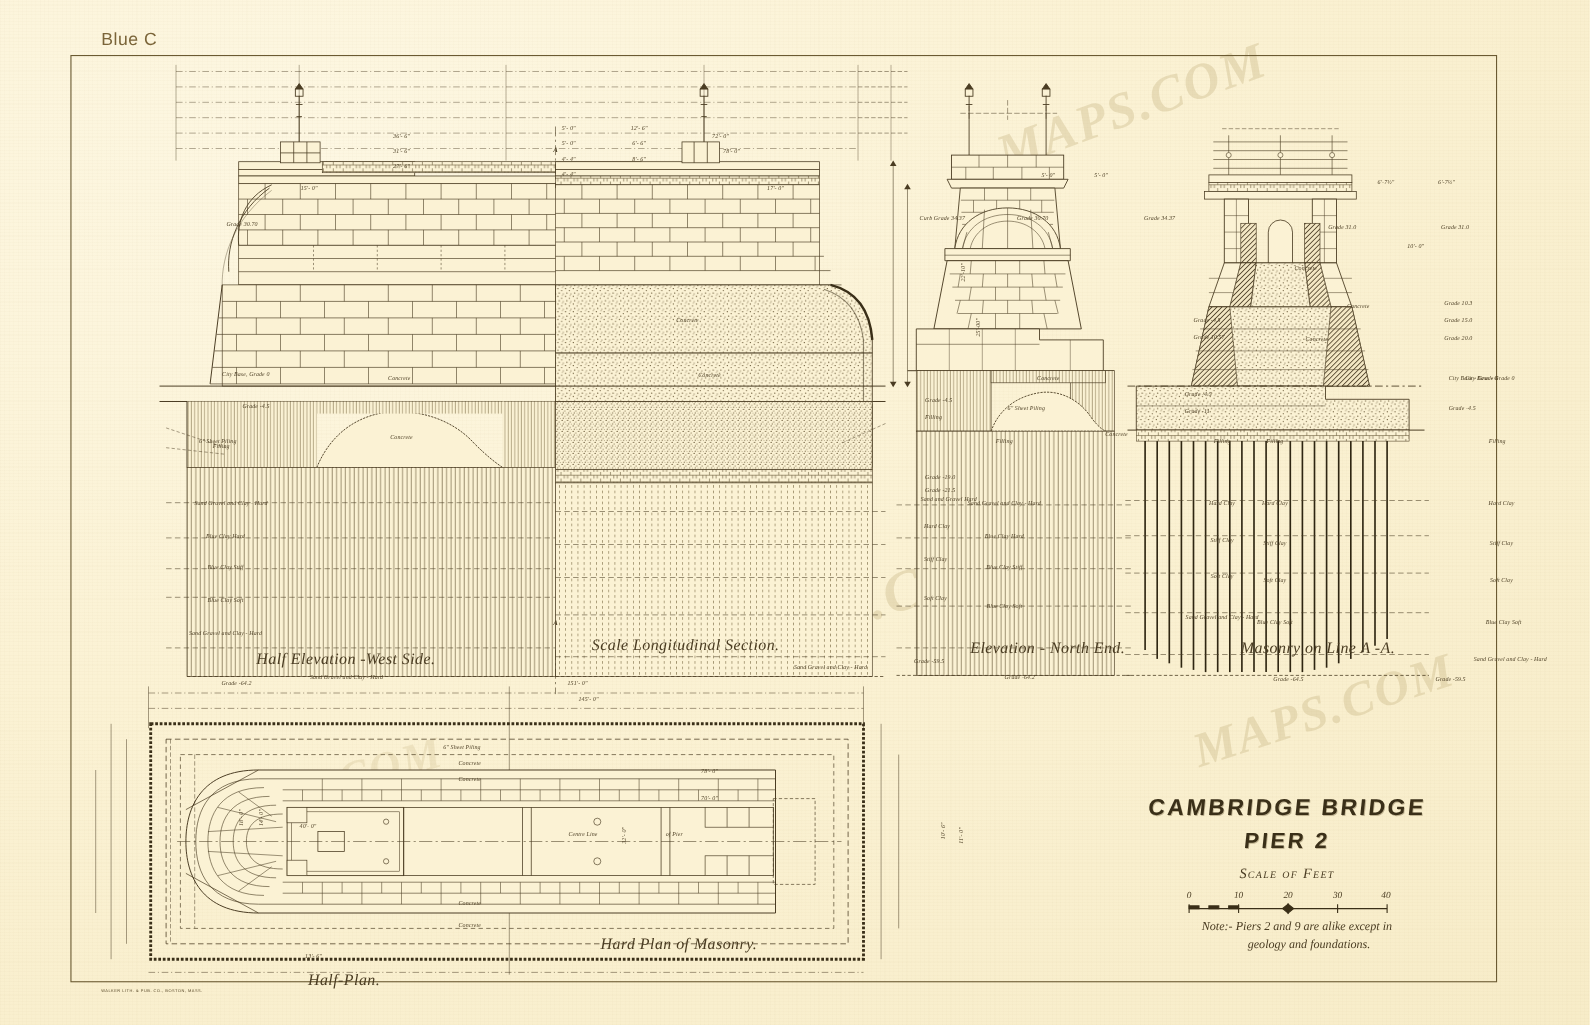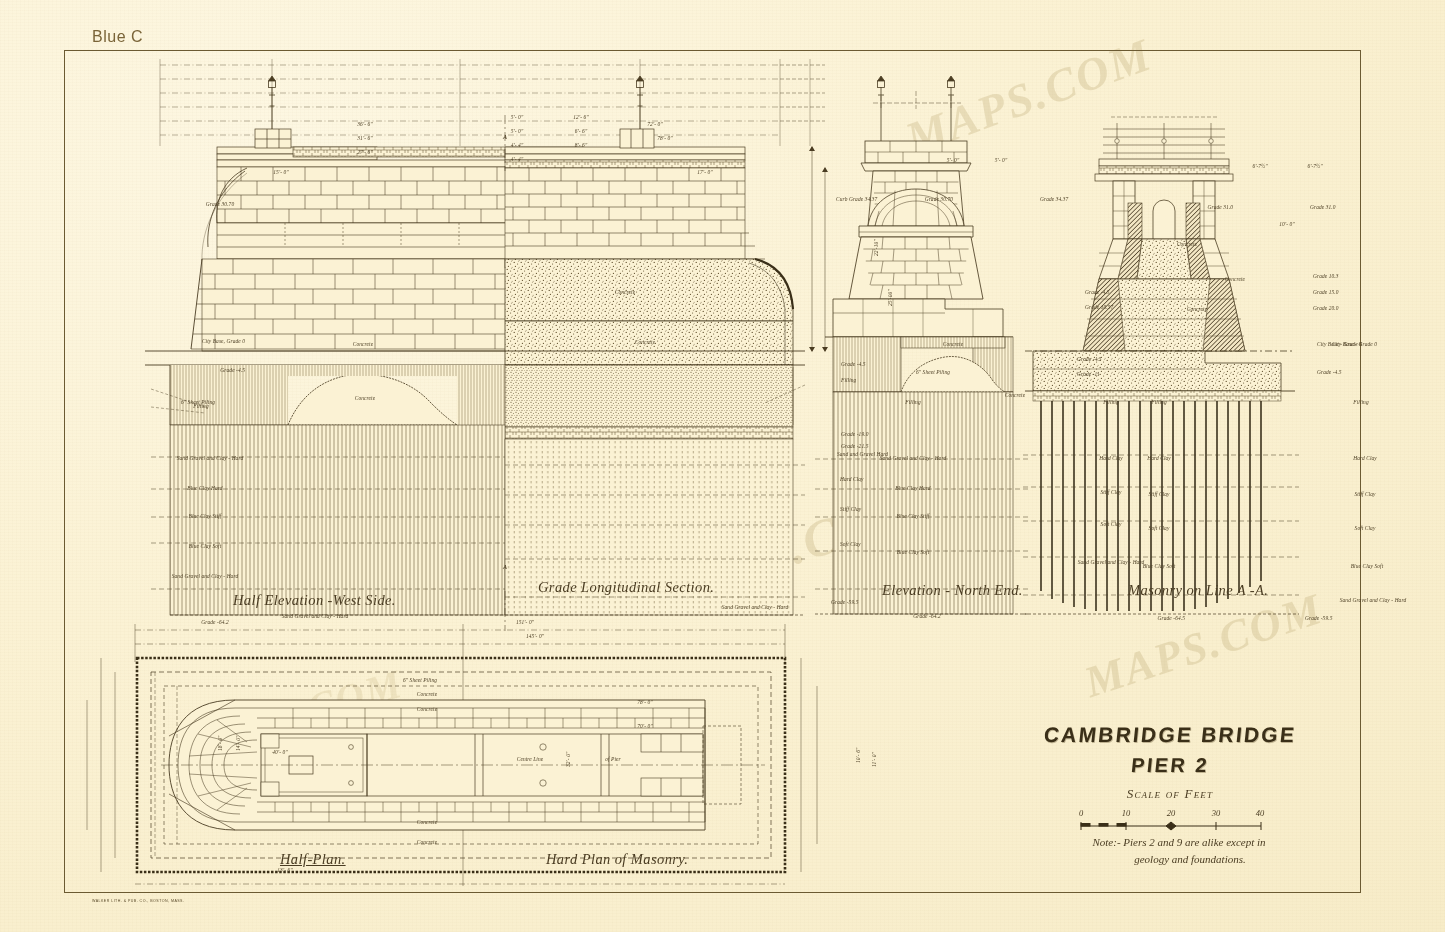--- a/index.html
+++ b/index.html
@@ -965,24 +965,24 @@
 
         <g stroke-width=".45" stroke-dasharray="6 2.5 1 2.5">
           <line x1="70" y1="268" x2="720" y2="268"></line>
         </g>
       </g>
 
       </g>
     </svg>
 
     <div class="caption" style="left:168px;top:528px;margin-top:13px;">Half Elevation -West Side.</div>
-    <div class="caption" style="left:473px;top:528px;">Grade Longitudinal  Section.</div>
+    <div class="caption" style="left:473px;top:528px;">Scale Longitudinal  Section.</div>
     <div class="caption" style="left:817px;top:531px;">Elevation - North End.</div>
     <div class="caption" style="left:1063px;top:531px;">Masonry on Line A -A.</div>
-    <div class="caption" style="left:215px;top:800px;text-decoration:underline;">Half-Plan.</div>
+    <div class="caption" style="left:215px;top:832px;">Half-Plan.</div>
     <div class="caption" style="left:481px;top:800px;">Hard Plan of Masonry.</div>
 
     <div class="anno s6" style="left:438px;top:82px;font-style:italic;font-weight:bold;">A</div>
     <div class="anno s6" style="left:438px;top:512px;font-style:italic;font-weight:bold;">A</div>
 
     <div class="anno s5 c" style="left:560px;top:238px;">Concrete</div>
     <div class="anno s5 c" style="left:580px;top:288px;">Concrete</div>
     <div class="anno s5 c" style="left:298px;top:290px;">Concrete</div>
     <div class="anno s5 c" style="left:300px;top:344px;">Concrete</div>
     <div class="anno s5 c" style="left:133px;top:348px;">6" Sheet Piling</div>

